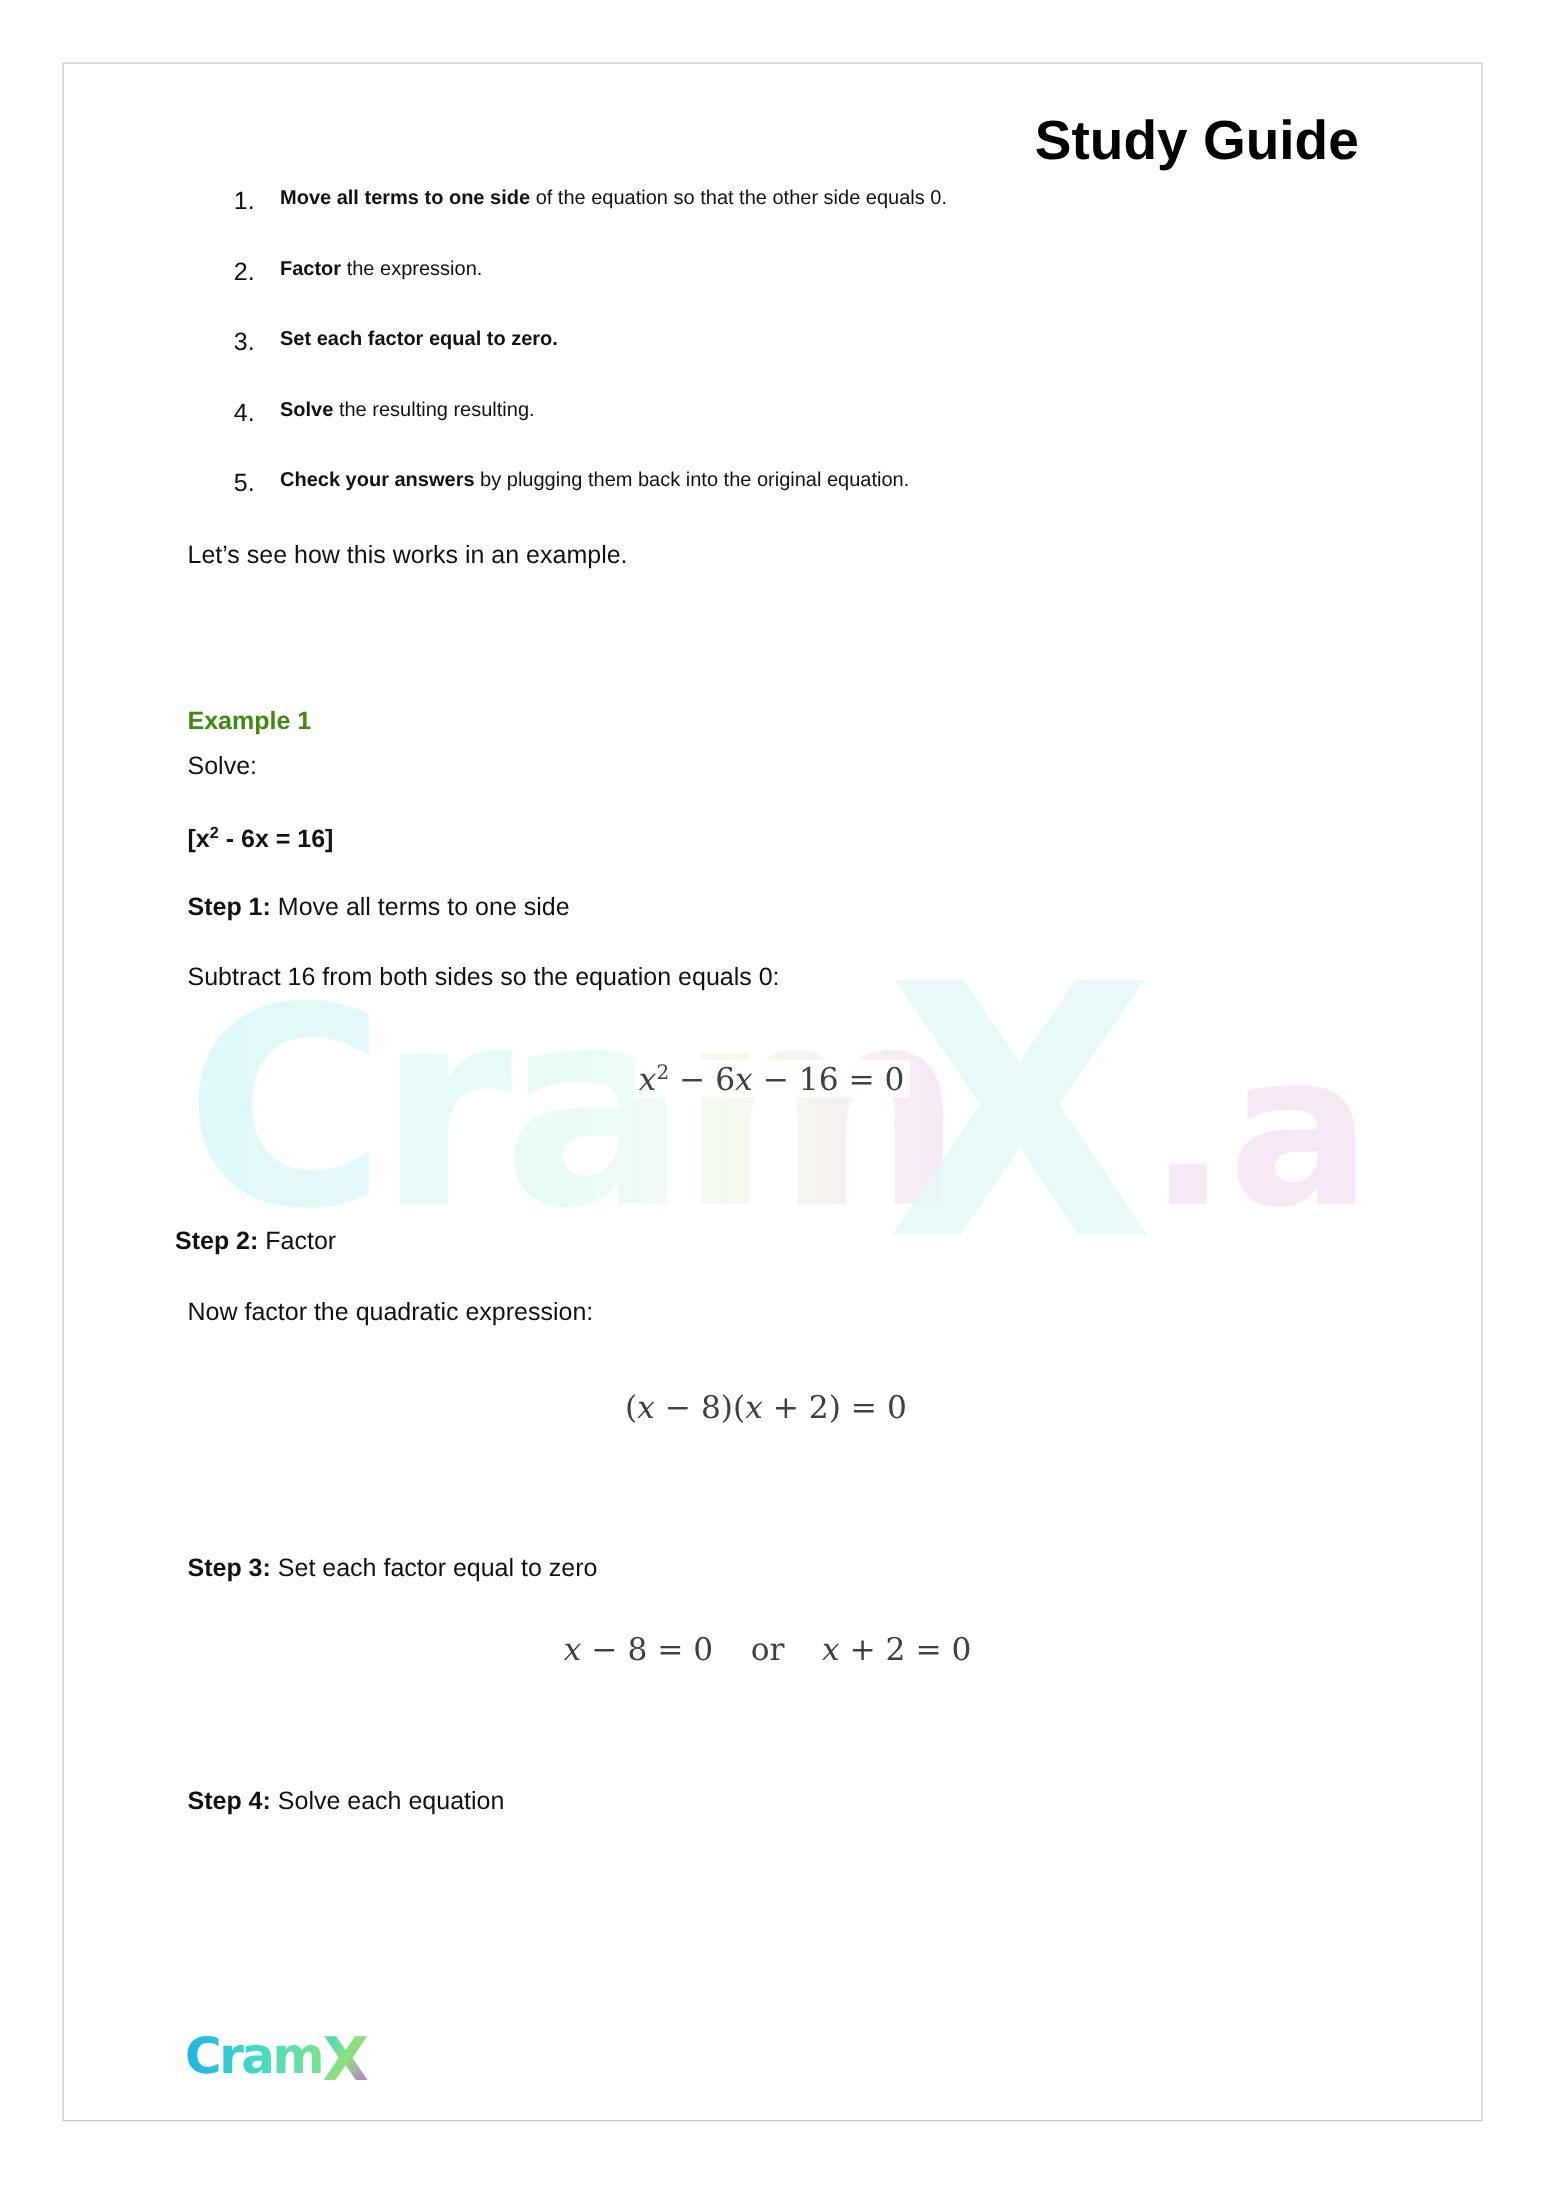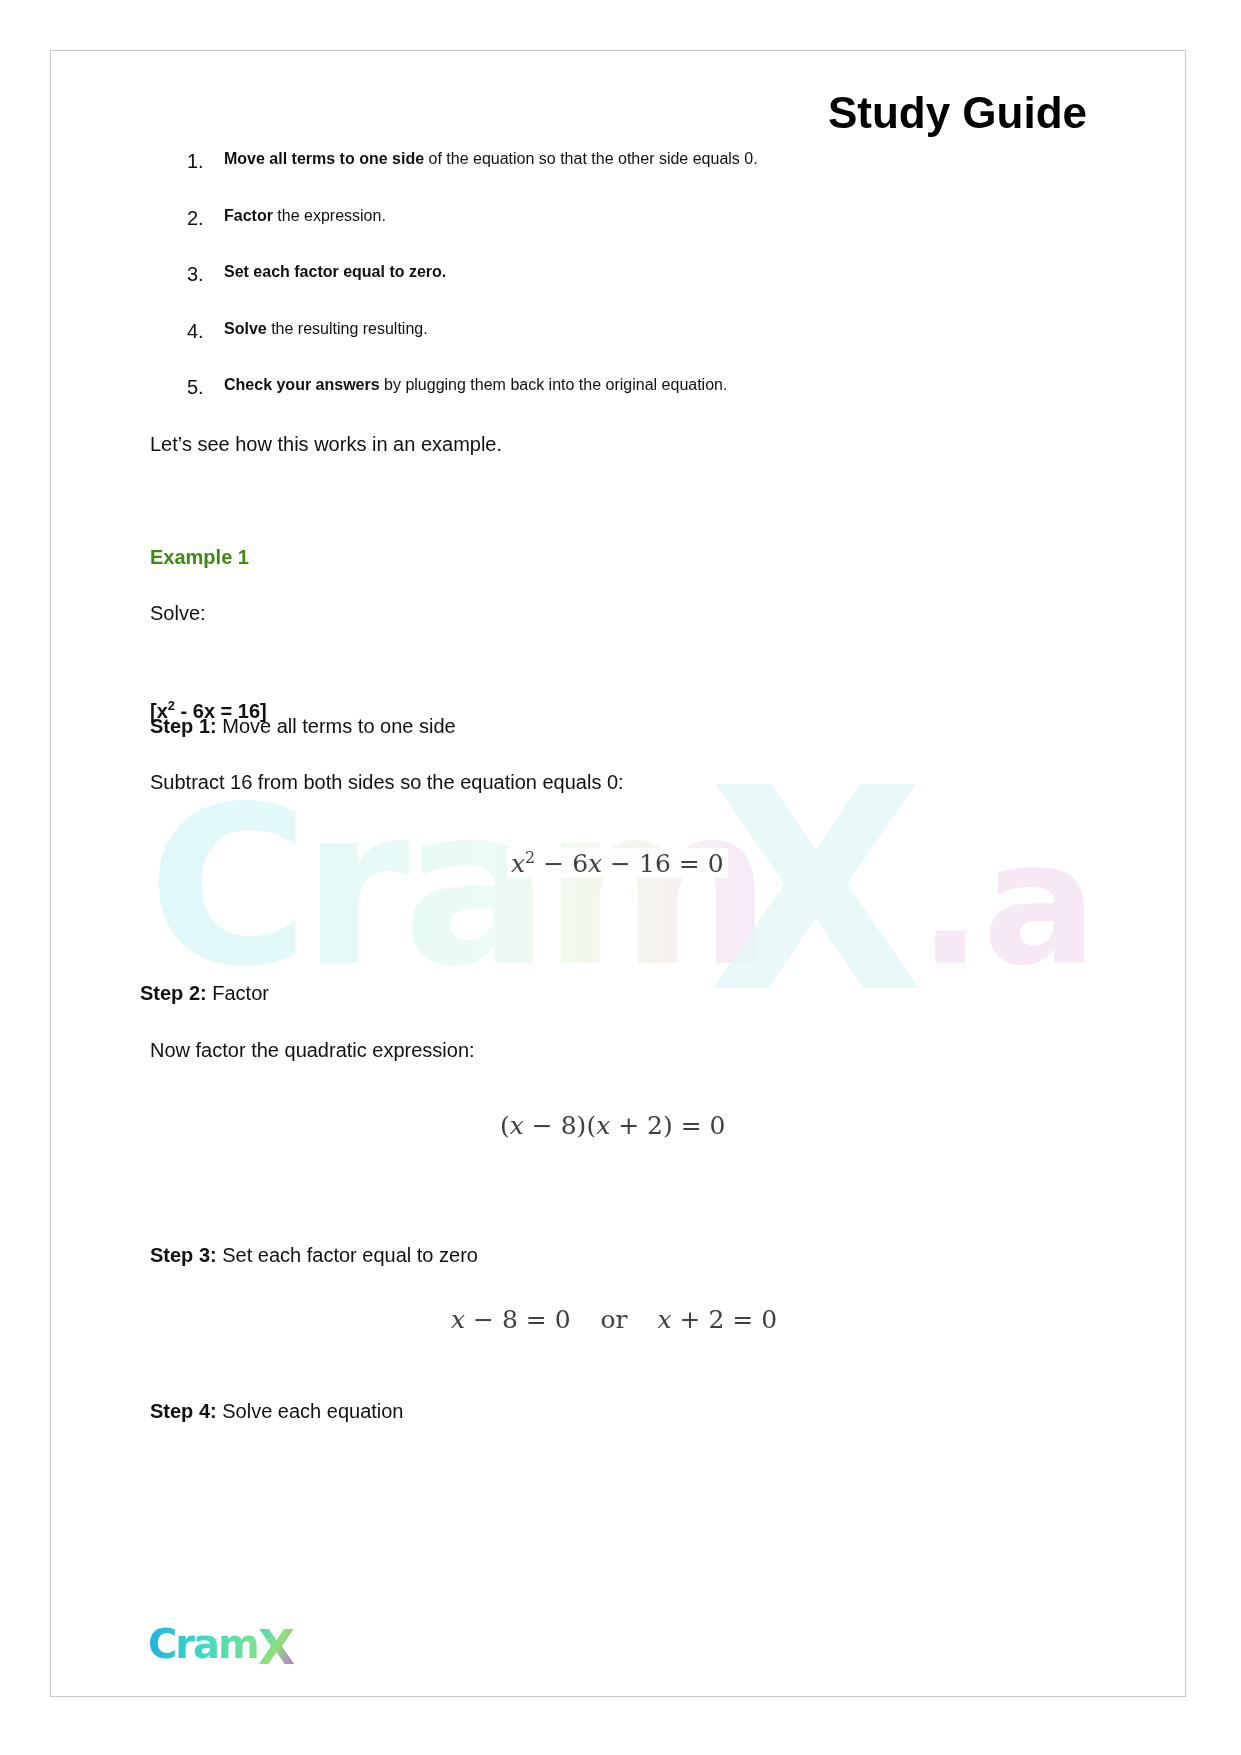--- a/index.html
+++ b/index.html
@@ -6,21 +6,21 @@
   body { width:1241px; height:1755px; position:relative; overflow:hidden;
          font-family:"Liberation Sans", sans-serif; color:#111; }
   .page { position:absolute; left:50px; top:50px; width:1136px; height:1647px;
           border:1px solid #c8c8c8; box-sizing:border-box; }
   .abs { position:absolute; white-space:nowrap; }
   .title { right:154px; top:88px; font-size:44px; font-weight:bold; color:#000; }
   .txt { font-size:20px; color:#111; }
   .li-num { position:absolute; left:187px; font-size:20px; }
   .li-body { position:absolute; left:224px; font-size:16px; }
   b { font-weight:bold; }
-  .green { color:#3f8a12; font-weight:bold; font-size:20px; }
+  .green { color:#3f8a12; font-weight:bold; font-size:20px;margin-top:20px; }
   .math { font-family:"DejaVu Serif","Liberation Serif", serif; font-size:25px; color:#404040; }
   .math i { font-style:italic; }
   .watermark { position:absolute; left:148px; top:758px; width:940px; height:235px; pointer-events:none; }
 </style>
 </head>
 <body>
 
 <div class="page"></div>
 
 <svg class="watermark" viewBox="0 0 940 235">
@@ -61,21 +61,21 @@
     <span class="li-body"><b>Check your answers</b><span> by plugging them back into the original equation.</span></span>
   </div>
 </div>
 
 <div class="abs txt" style="left:150px;top:433px;">Let’s see how this works in an example.</div>
 
 <div class="abs green" style="left:150px;top:546px;">Example 1</div>
 
 <div class="abs txt" style="left:150px;top:602px;">Solve:</div>
 
-<div class="abs txt" style="left:150px;top:698px;font-weight:bold;">
+<div class="abs txt" style="left:150px;top:658px;font-weight:bold;">
   <span>[x</span><sup style="font-size:13px;">2</sup><span> - 6x = 16]</span>
 </div>
 
 <div class="abs txt" style="left:150px;top:715px;">
   <b>Step 1:</b><span> Move all terms to one side</span>
 </div>
 
 <div class="abs txt" style="left:150px;top:771px;">Subtract 16 from both sides so the equation equals 0:</div>
 
 <div class="abs math" style="left:507px;top:848px;background:rgba(255,255,255,0.85);padding:0 4px;">
@@ -95,21 +95,21 @@
 <div class="abs txt" style="left:150px;top:1244px;">
   <b>Step 3:</b><span> Set each factor equal to zero</span>
 </div>
 
 <div class="abs math" style="left:451px;top:1305px;">
   <i>x</i><span> − 8 = 0</span>
   <span style="margin:0 22px;">or</span>
   <i>x</i><span> + 2 = 0</span>
 </div>
 
-<div class="abs txt" style="left:150px;top:1400px;">
+<div class="abs txt" style="left:150px;top:1430px;">
   <b>Step 4:</b><span> Solve each equation</span>
 </div>
 
 <svg style="position:absolute;left:148px;top:1612px;" width="150" height="58" viewBox="0 0 150 58">
   <defs>
     <linearGradient id="lg1" x1="0" y1="0" x2="1" y2="0">
       <stop offset="0" stop-color="#1fb3e0"></stop>
       <stop offset="0.5" stop-color="#3fd9c8"></stop>
       <stop offset="1" stop-color="#7be38a"></stop>
     </linearGradient>

